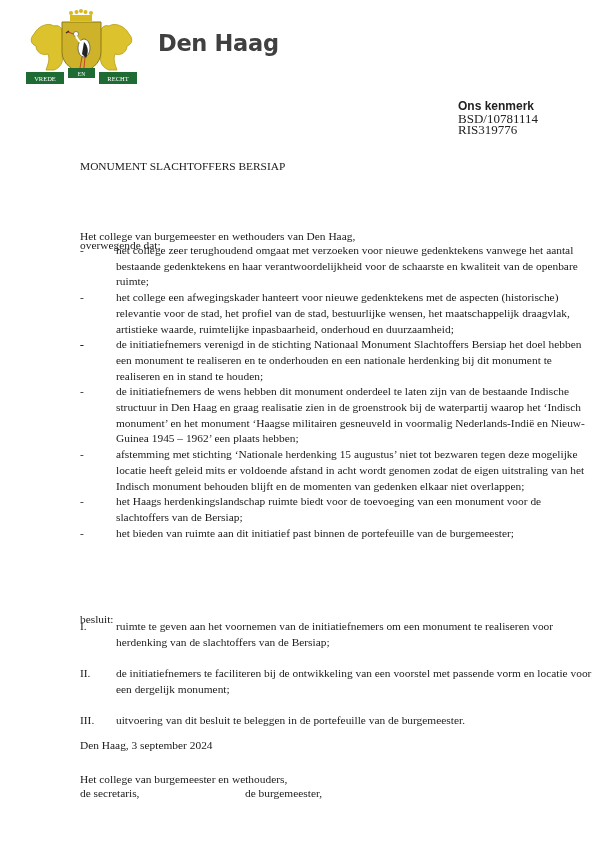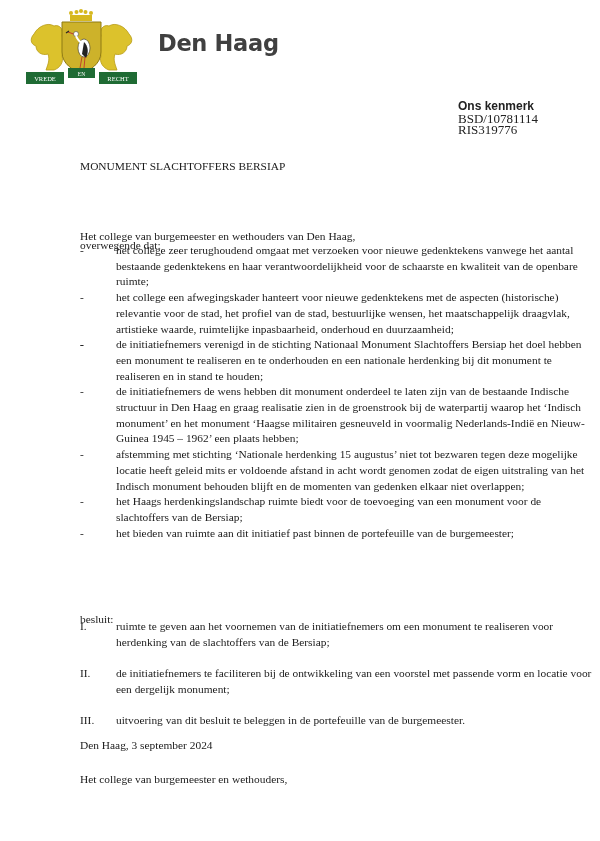--- a/index.html
+++ b/index.html
@@ -204,19 +204,23 @@
   <ol class="decisions">
     <li><span class="num">I.</span><span>ruimte te geven aan het voornemen van de initiatiefnemers om een monument te realiseren voor herdenking van de slachtoffers van de Bersiap;</span></li>
     <li><span class="num">II.</span><span>de initiatiefnemers te faciliteren bij de ontwikkeling van een voorstel met passende vorm en locatie voor een dergelijk monument;</span></li>
     <li><span class="num">III.</span><span>uitvoering van dit besluit te beleggen in de portefeuille van de burgemeester.</span></li>
   </ol>
 
   <div class="para" style="top:738px;">Den Haag, 3 september 2024</div>
 
   <div class="para" style="top:772px;">Het college van burgemeester en wethouders,</div>
 
+  <div class="sig-row" style="top:786px;">
+    <span>de secretaris,</span>
+    <span class="right">de burgemeester,</span>
+  </div>
 
   <div class="sig-row" style="top:844px;">
     <span>Ilma Merx</span>
     <span class="right">Jan van Zanen</span>
   </div>
 
 </div>
 
 </body></html>

